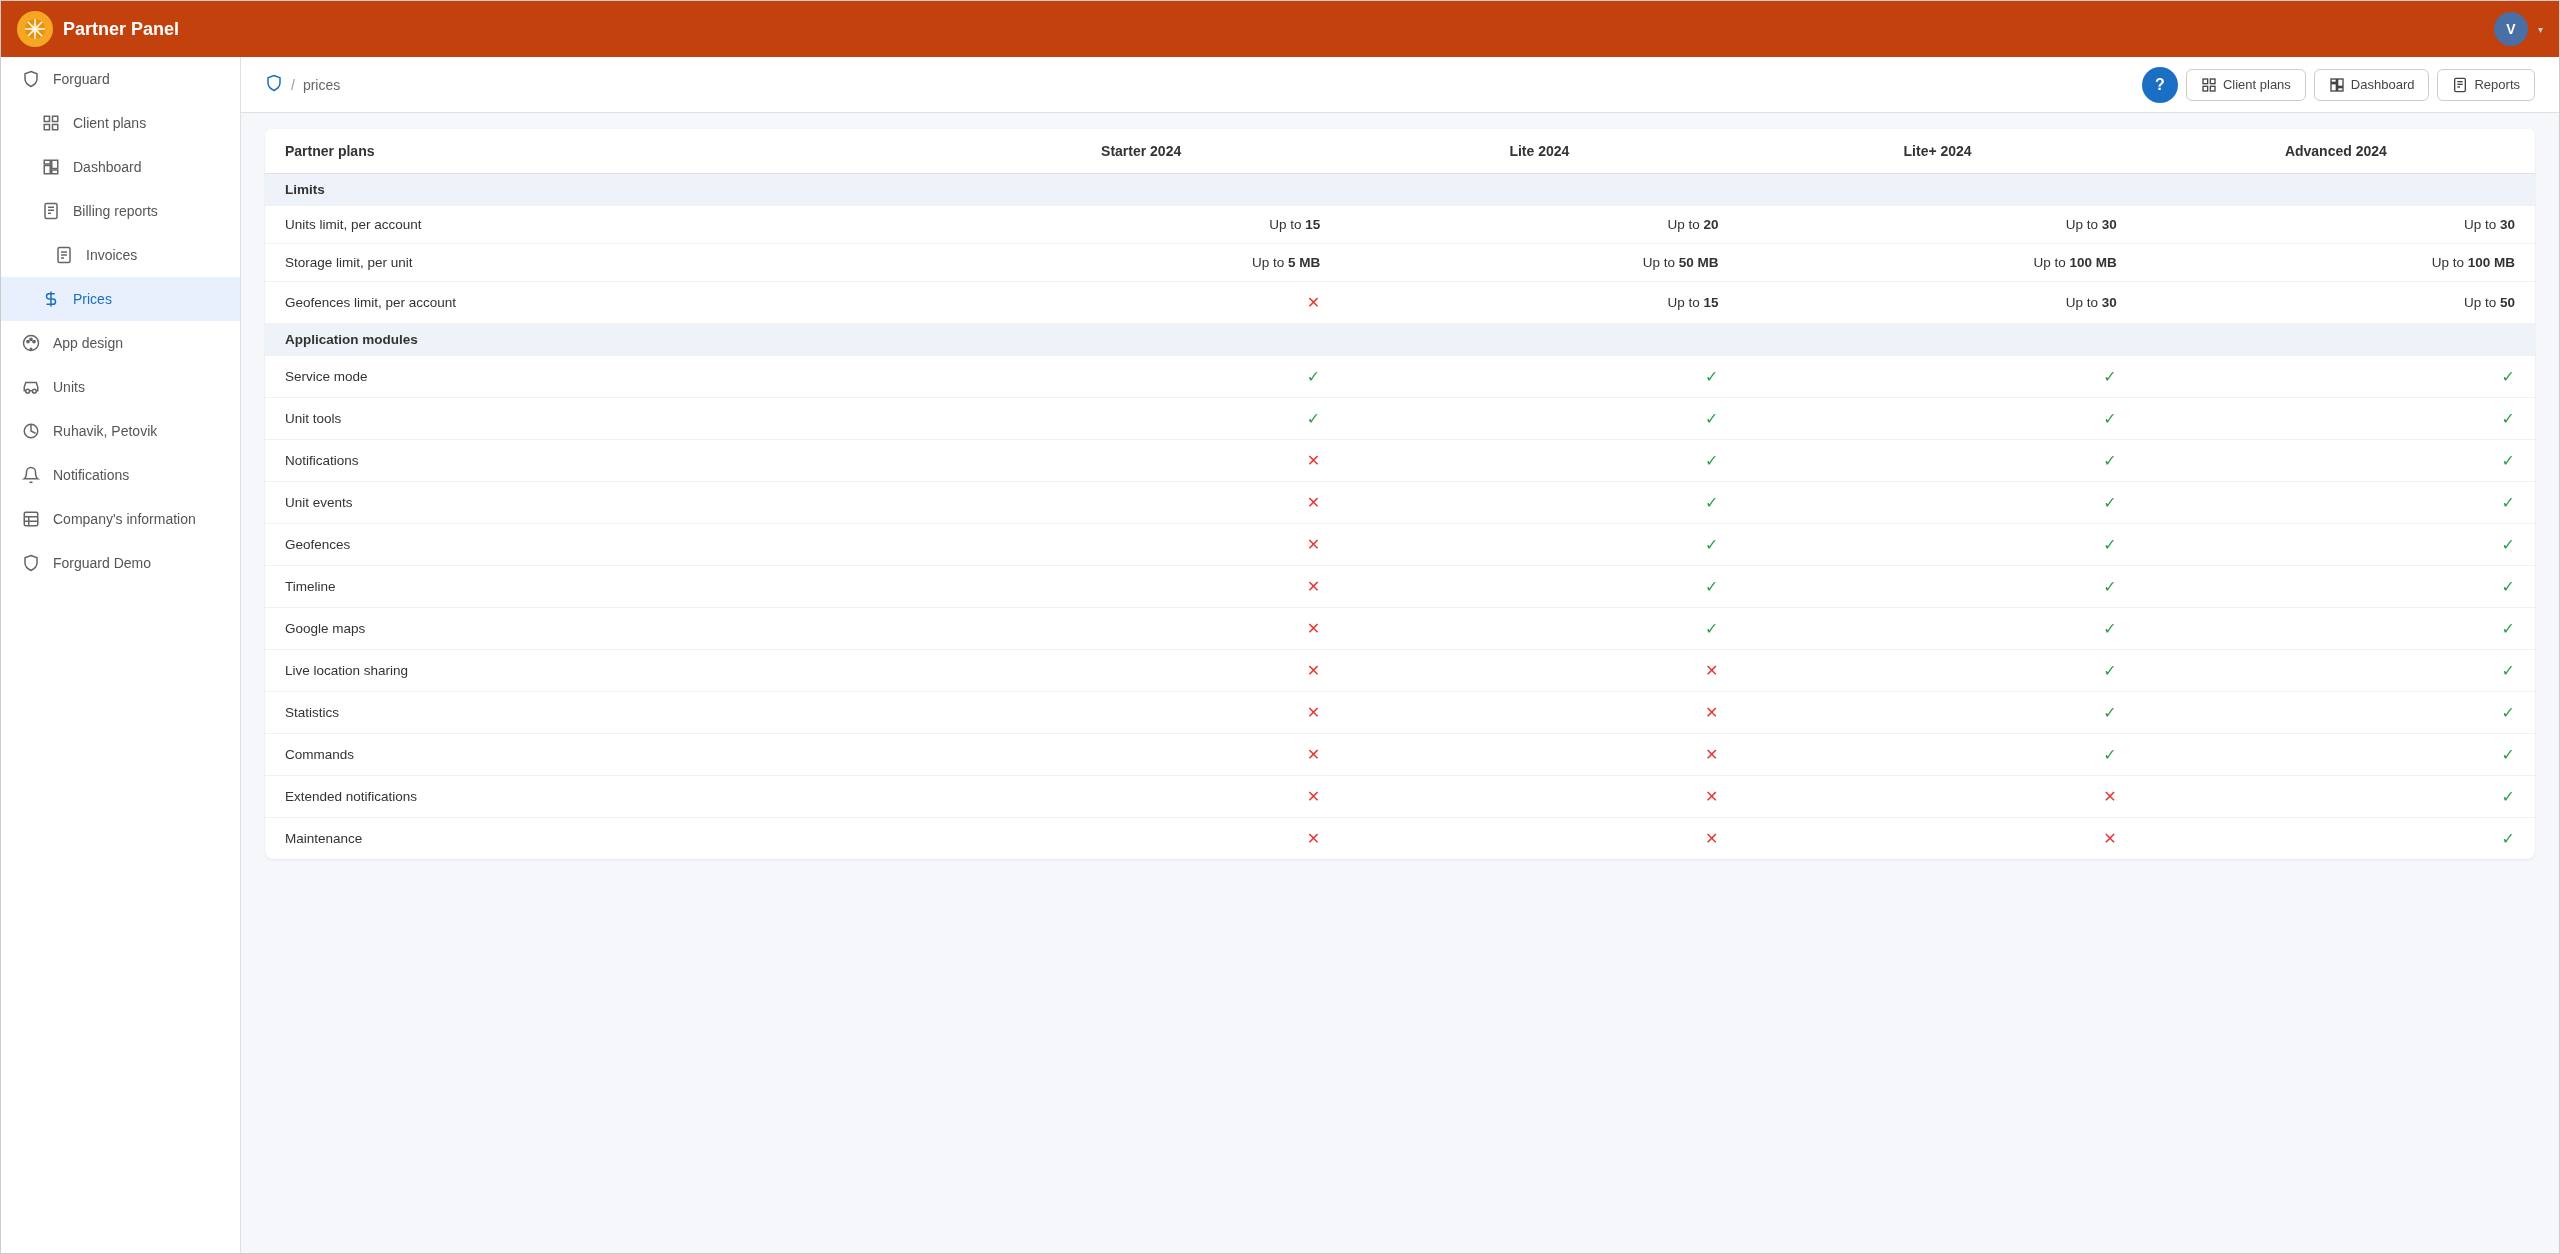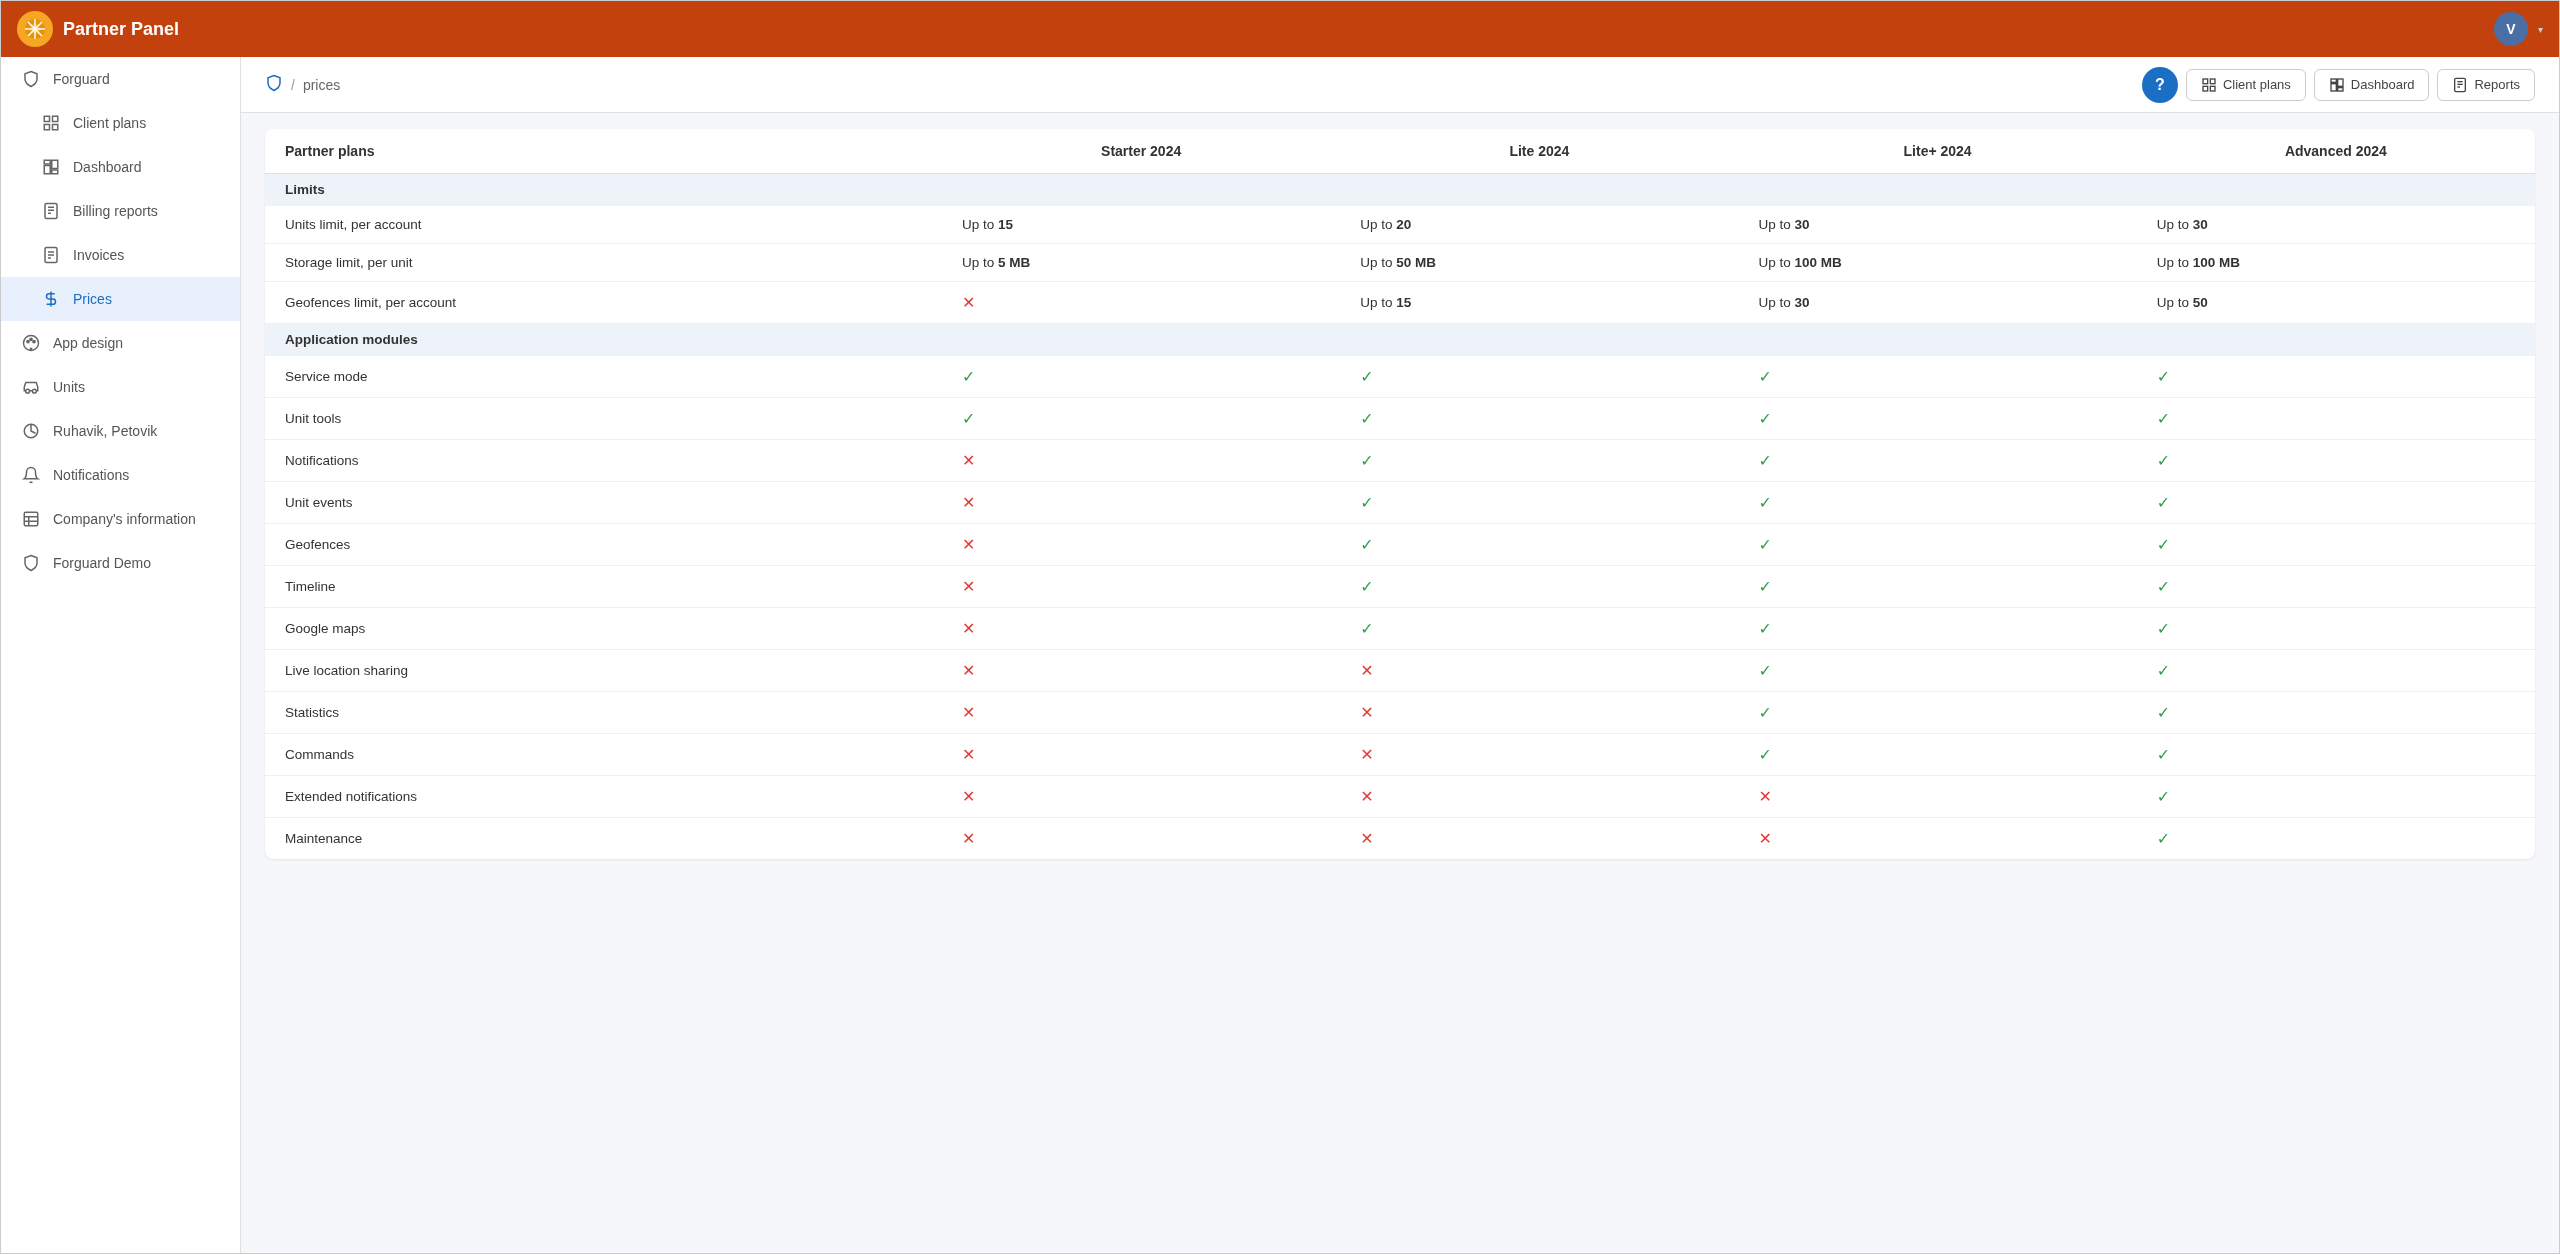--- a/index.html
+++ b/index.html
@@ -116,21 +116,21 @@
     }
     .plans-table th:first-child { width: 340px; }
     .plans-table th:not(:first-child) { text-align: center; width: 200px; }
 
     .plans-table td {
       padding: 11px 20px;
       border-bottom: 1px solid #f0f0f0;
       font-size: 13.5px;
       color: #333;
     }
-    .plans-table td:not(:first-child) { text-align: left; }
+    .plans-table td:not(:first-child) { text-align: right; }
     .plans-table tr:last-child td { border-bottom: none; }
 
     .section-row td {
       background: #eef3f9;
       font-weight: 700;
       font-size: 13.5px;
       color: #333;
       padding: 8px 20px;
     }
 
@@ -207,21 +207,21 @@
           <svg viewBox="0 0 24 24" fill="none" stroke="currentColor" stroke-width="2">
               <rect x="4" y="2" width="16" height="20" rx="2"></rect>
               <line x1="8" y1="7" x2="16" y2="7"></line>
               <line x1="8" y1="11" x2="16" y2="11"></line>
               <line x1="8" y1="15" x2="12" y2="15"></line>
             </svg>
         </span>
         <span class="sidebar-label">Billing reports</span>
       </div>
 
-      <div class="sidebar-item" style="padding-left:40px;">
+      <div class="sidebar-item" style="padding-left:53px;">
         <span class="sidebar-icon">
           <svg viewBox="0 0 24 24" fill="none" stroke="currentColor" stroke-width="2">
               <rect x="4" y="2" width="16" height="20" rx="2"></rect>
               <line x1="8" y1="8" x2="16" y2="8"></line>
               <line x1="8" y1="12" x2="16" y2="12"></line>
               <line x1="8" y1="16" x2="12" y2="16"></line>
             </svg>
         </span>
         <span class="sidebar-label">Invoices</span>
       </div>

